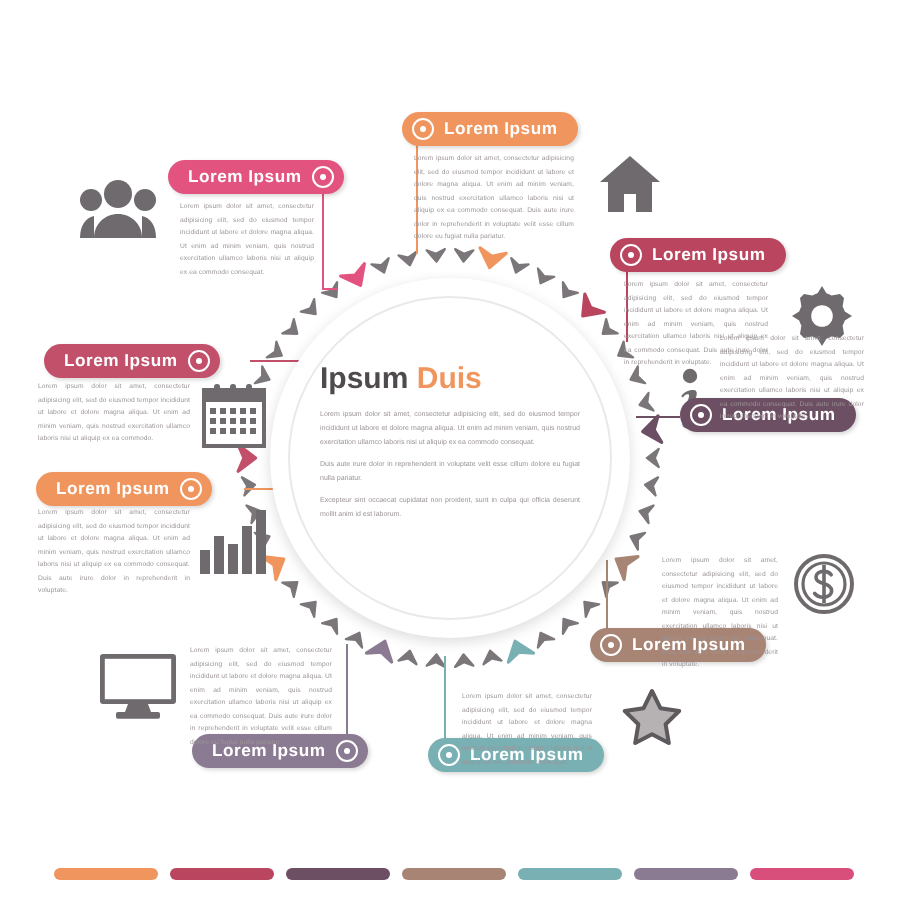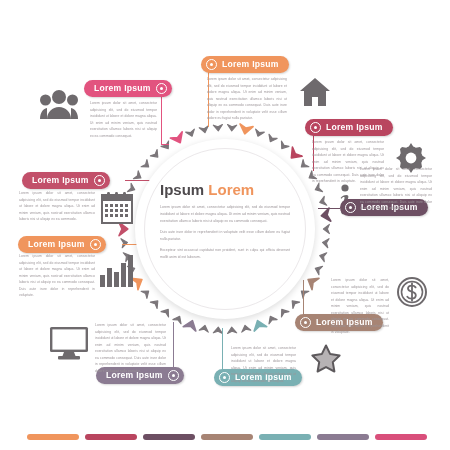--- a/index.html
+++ b/index.html
@@ -275,21 +275,21 @@
 
   <div class="conn h" style="left: 122px; top: 244px; width: 22px; background: rgb(240, 149, 93);"></div>
 
   <div class="conn h" style="left: 125px; top: 180px; width: 28px; background: rgb(194, 80, 106);"></div>
 
   <div id="disc"></div>
   <div id="disc-inner"></div>
   <div id="center-content">
     <div id="center-title">
       <span class="t1">Ipsum</span>
-      <span class="t2">Lorem</span>
+      <span class="t2">Duis</span>
     </div>
     <div id="center-body">
       <p>Lorem ipsum dolor sit amet, consectetur adipisicing elit, sed do eiusmod tempor incididunt ut labore et dolore magna aliqua. Ut enim ad minim veniam, quis nostrud exercitation ullamco laboris nisi ut aliquip ex ea commodo consequat.</p>
       <p>Duis aute irure dolor in reprehenderit in voluptate velit esse cillum dolore eu fugiat nulla pariatur.</p>
       <p>Excepteur sint occaecat cupidatat non proident, sunt in culpa qui officia deserunt mollit anim id est laborum.</p>
     </div>
   </div>
 
   <div class="icon" style="left:40px;top:88px;">
     <svg width="38" height="32" viewBox="0 0 38 32">

